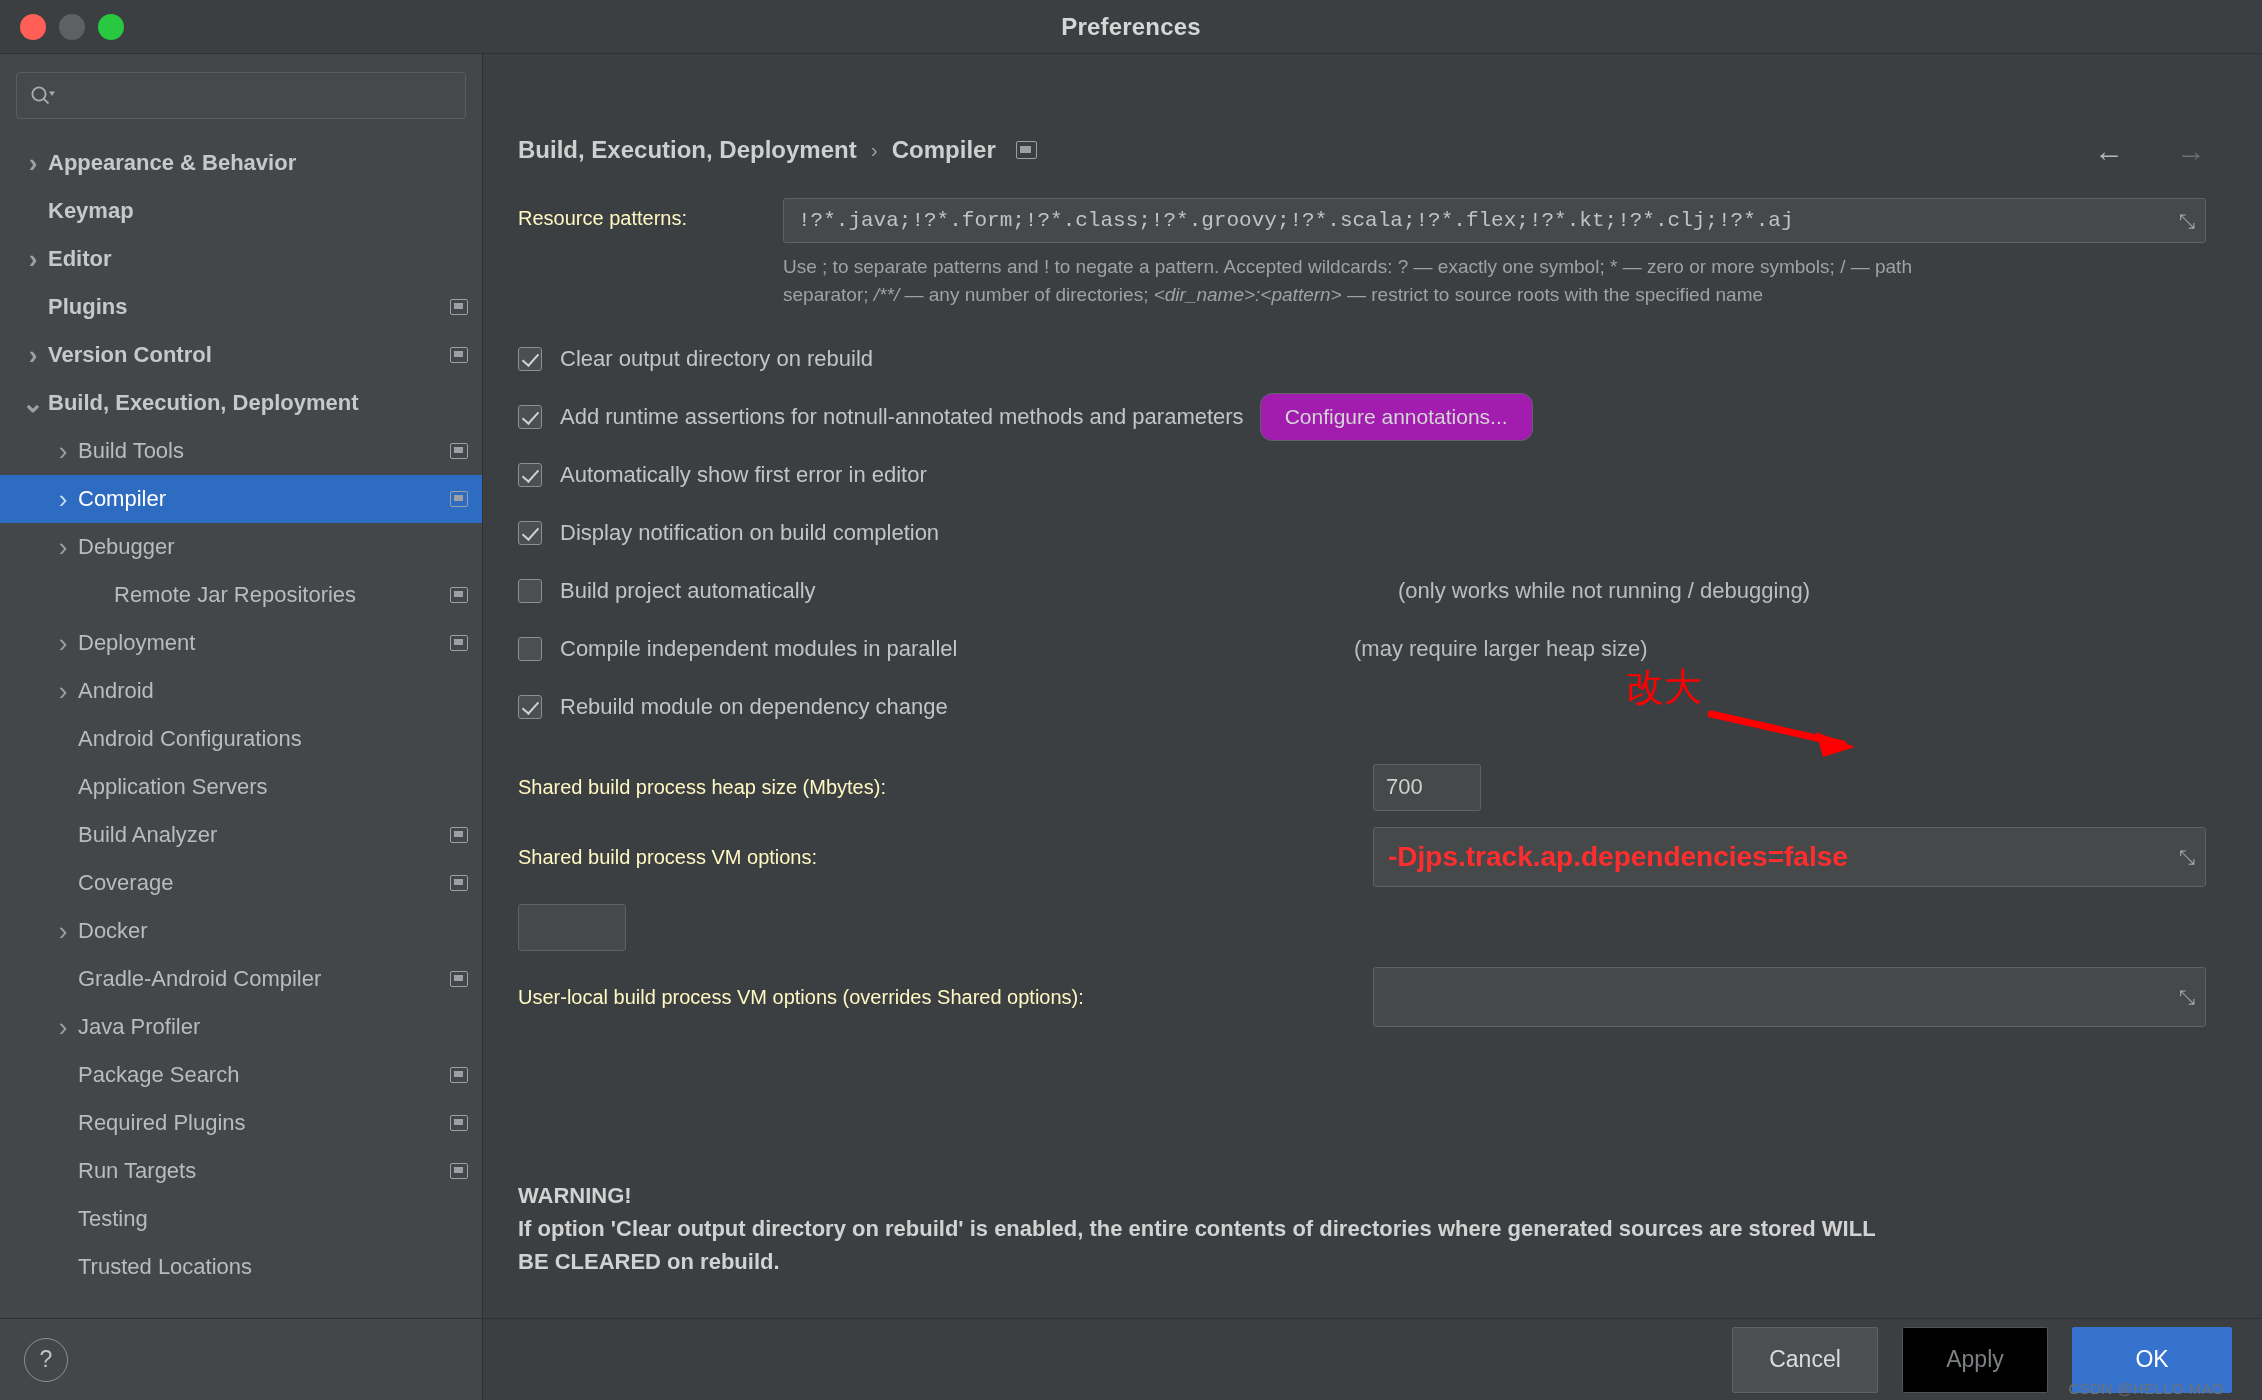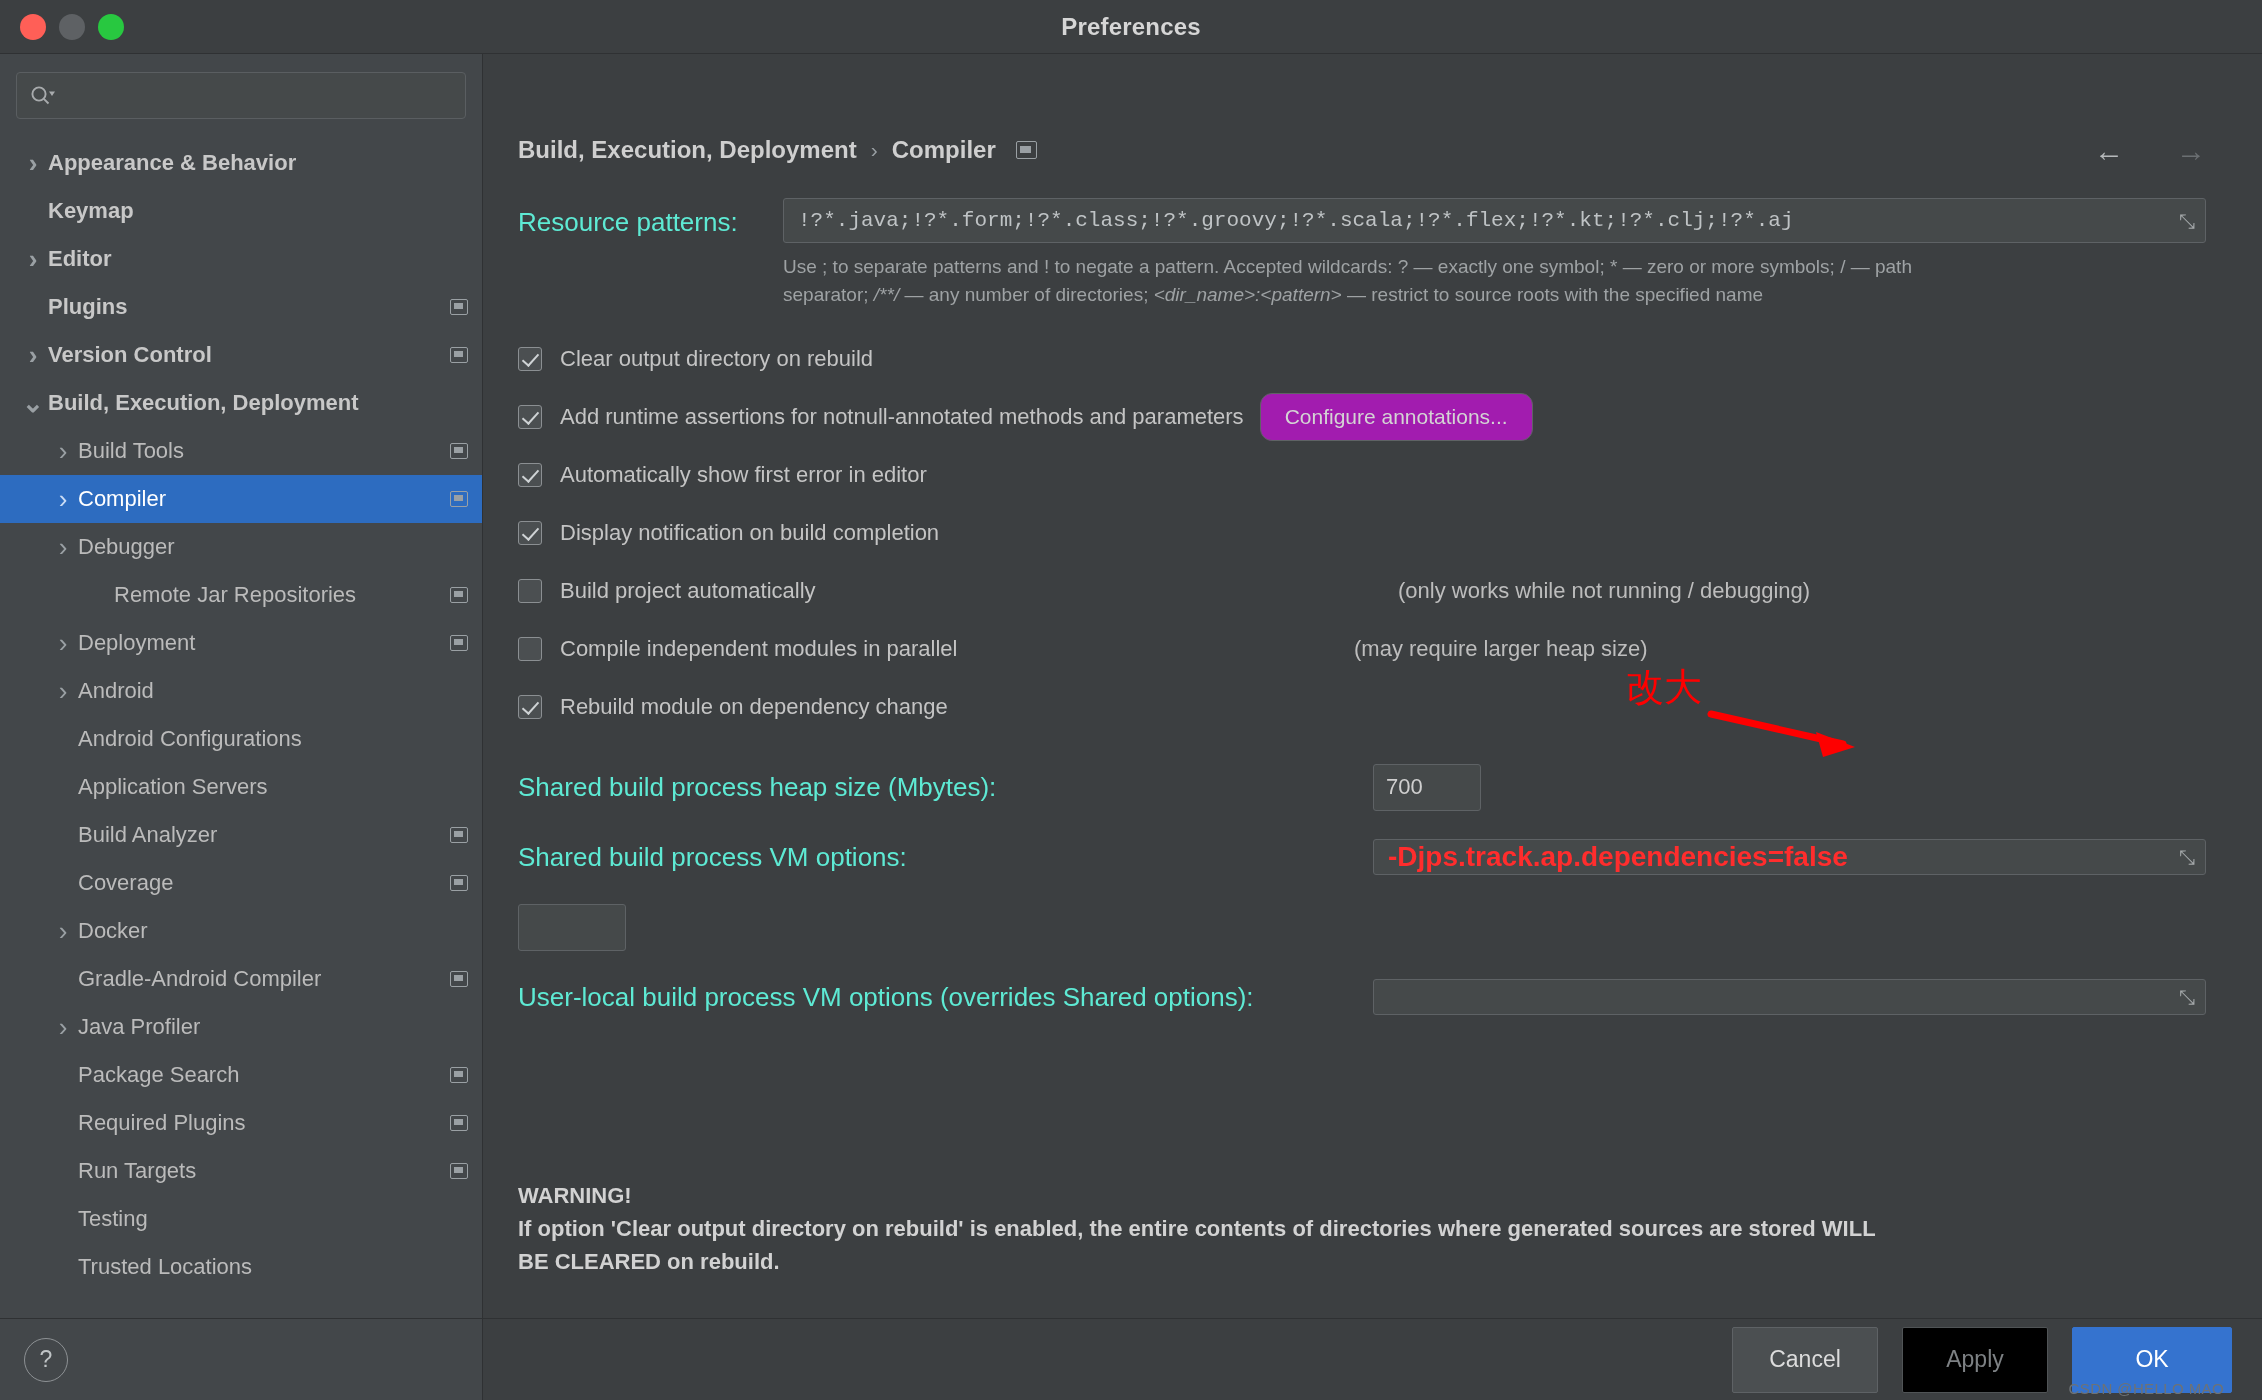--- a/index.html
+++ b/index.html
@@ -125,21 +125,21 @@
   .nav-arrows {
     position: absolute; right: 30px; top: 82px;
     display: flex; gap: 52px; align-items: center;
   }
   .nav-arrow { color: #b6b9bb; font-size: 30px; cursor: pointer; line-height: 1; }
   .nav-arrow.disabled { color: #6b6f72; }
 
   .form { padding: 34px 30px 0 35px; }
   .row { display: flex; align-items: flex-start; margin-bottom: 0; }
   .flabel {
-    color: #5eead4; font-size: 26px;
+    color: #fef9c3; font-size: 20px;
     padding-top: 9px; white-space: nowrap;
   }
   .field {
     background: #45494a; border: 1px solid #5e6265; border-radius: 3px;
     height: 45px; display: flex; align-items: center;
     padding: 0 14px; position: relative;
   }
   .field .txt {
     color: #bfc3c5; font-size: 21px;
     font-family: "Liberation Mono", monospace;
@@ -176,21 +176,21 @@
     margin-left: 16px; font-family: "Liberation Sans", sans-serif;
   }
 
   .num-field {
     width: 108px; height: 47px; background: #45494a;
     border: 1px solid #5e6265; border-radius: 3px;
     color: #cfcfcf; font-size: 22px; padding: 0 12px;
     outline: none; font-family: "Liberation Sans", sans-serif;
   }
   .wide-field {
-    height: 36px; background: #45494a;
+    height: 60px; background: #45494a;
     border: 1px solid #5e6265; border-radius: 3px;
     display: flex; align-items: center; padding: 0 14px;
     position: relative;
   }
   .redtext {
     color: #ff2d2d; font-size: 28px; font-weight: bold;
     font-family: "Liberation Sans", sans-serif; white-space: nowrap;
   }
 
   .warning {

